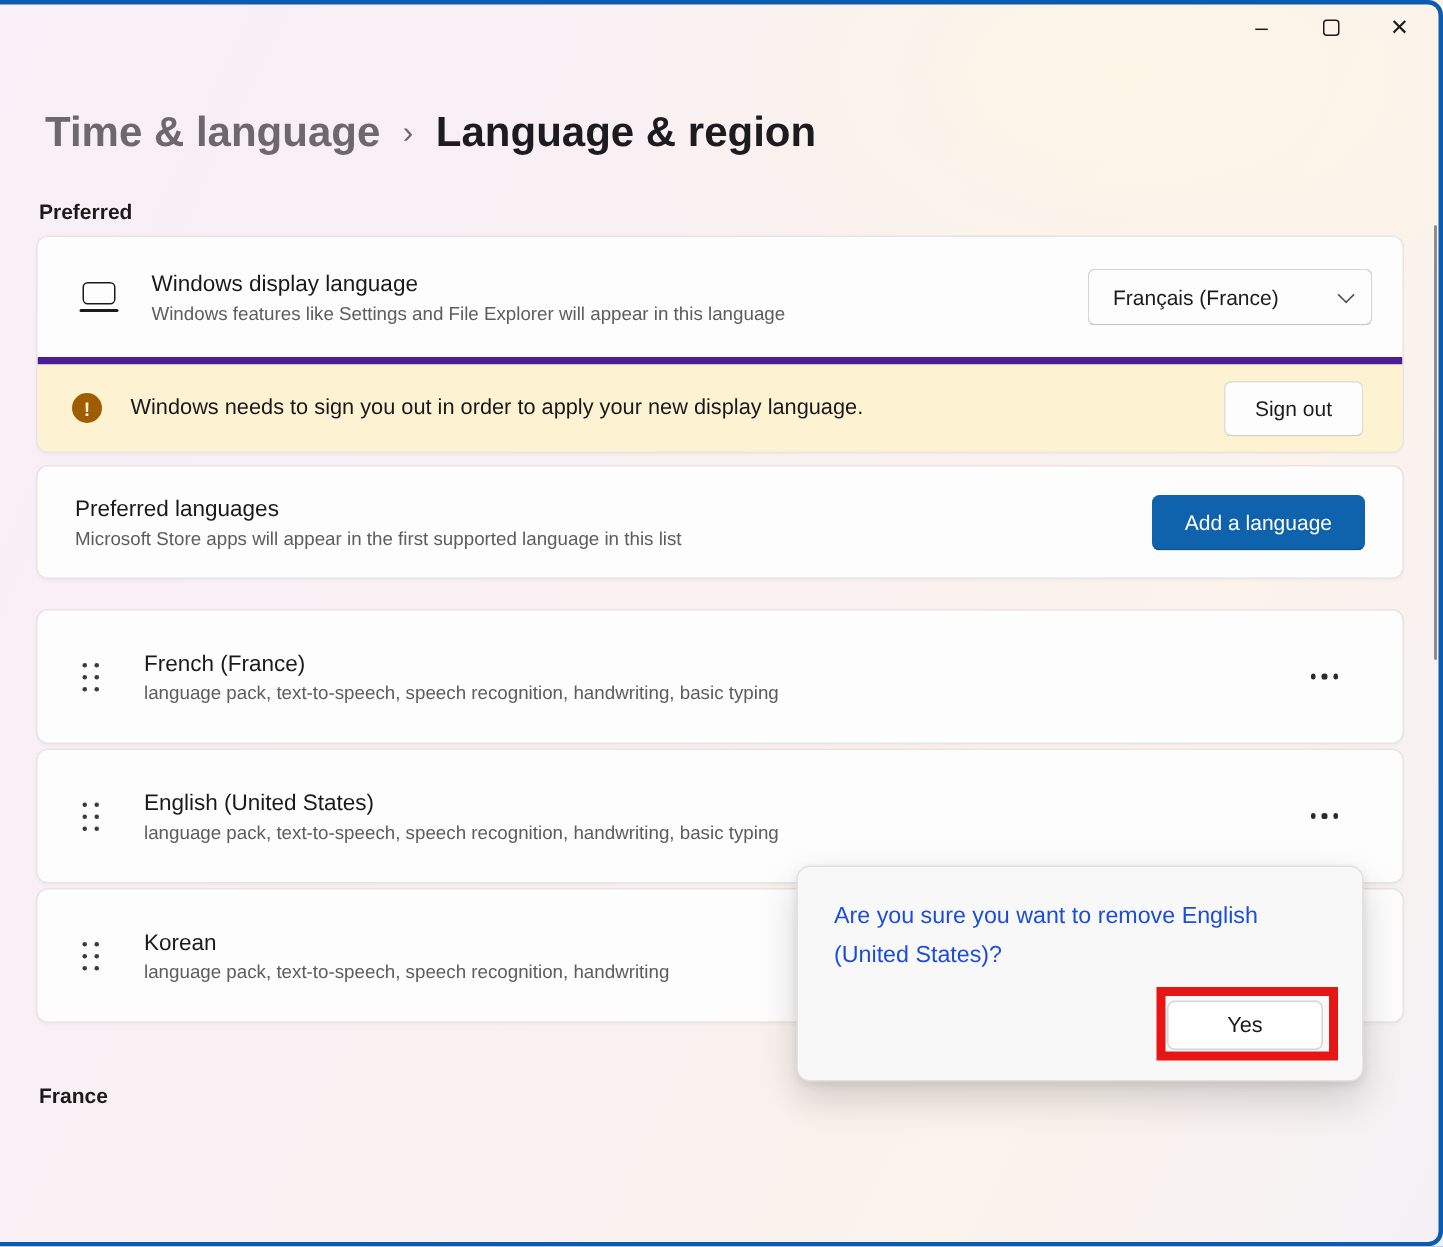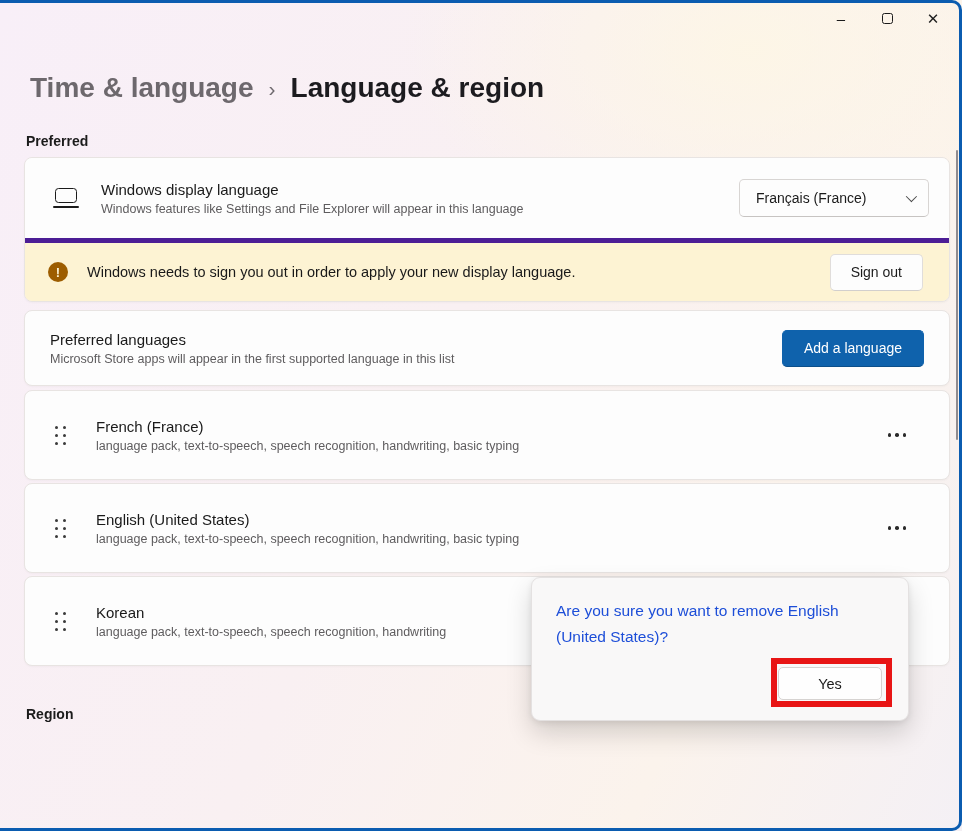--- a/index.html
+++ b/index.html
@@ -22,21 +22,21 @@
   
   .titlebar { height: 42px; display: flex; justify-content: flex-end; align-items: flex-start; padding-right: 6px; }
   .cap-btn {
     width: 46px; height: 36px; border: none; background: transparent; cursor: default;
     display: flex; align-items: center; justify-content: center; font-size: 15px; color: #1b1b1b;
     font-family: "Liberation Sans", sans-serif;
   }
   .cap-btn .glyph { line-height: 1; }
   .max-box { display: inline-block; width: 11px; height: 11px; border: 1.3px solid #1b1b1b; border-radius: 2.5px; }
   
-  .content { padding: 0 12px 0 24px; }
+  .content { padding: 0 26px 0 24px; }
   .breadcrumb { margin: 30px 0 0 6px; font-size: 28px; font-weight: 600; display: flex; align-items: center; }
   .crumb-parent { color: #6d686d; }
   .crumb-sep { color: #6d686d; font-size: 21px; font-weight: 400; margin: 2px 15px 0 15px; }
   .crumb-current { color: #1c1b1f; }
   .section-label { font-size: 14px; font-weight: 700; color: #1b1b1b; margin: 29px 0 8px 2px; }
   .section-label.region { margin-top: 40px; }
   
   .group { border-radius: 8px; overflow: hidden; border: 1px solid #e8e4e2; box-shadow: 0 1px 2px rgba(0,0,0,0.03); }
   .card-row.display-row { background: #fdfdfd; height: 85px; display: flex; align-items: center; padding: 0 20px 0 28px; border-bottom: 5px solid #4c1d95; }
   .laptop-icon { width: 26px; display: inline-flex; flex-direction: column; align-items: center; margin-right: 22px; }
@@ -61,21 +61,21 @@
   .btn {
     font-family: "Liberation Sans", sans-serif; font-size: 14px; color: #1b1b1b;
     background: #fdfdfd; border: 1px solid #e0dddb; border-bottom-color: #d2cfcd;
     border-radius: 5px; padding: 0 20px; height: 37px; cursor: default;
   }
   .card { background: #fdfdfd; border: 1px solid #e8e4e2; border-radius: 8px; box-shadow: 0 1px 2px rgba(0,0,0,0.03); }
   .card.pref { margin-top: 8px; height: 76px; display: flex; align-items: center; padding: 0 25px; }
   .pref-title { font-size: 15px; color: #1a1a1a; }
   .btn.accent { background: var(--accent-blue, #0f62ac); border-color: var(--accent-blue, #0f62ac); border-bottom-color: #0c4f8a; color: #ffffff; padding: 0 21px; }
   .lang-row { height: 90px; display: flex; align-items: center; padding: 0 0 0 30px; margin-top: 3px; }
-  .lang-row.first { margin-top: 4px; justify-content: space-between; }
+  .lang-row.first { margin-top: 20px; justify-content: space-between; }
   .drag { display: grid; grid-template-columns: 3px 3px; gap: 5px 5px; margin-right: 30px; cursor: grab; }
   .drag i { width: 3px; height: 3px; border-radius: 50%; background: #3a3a3a; }
   .more { background: transparent; border: none; display: flex; gap: 4px; align-items: center; padding: 10px; margin-right: 33px; cursor: default; }
   .more i { width: 3.5px; height: 3.5px; border-radius: 50%; background: #2b2b2b; }
   
   .dialog {
     position: absolute; left: 531px; top: 577px; width: 378px; height: 144px; z-index: 20;
     background: #f9f8f8; border: 1px solid #e4e1e1; border-radius: 9px;
     box-shadow: 0 12px 26px rgba(0,0,0,0.16), 0 2px 6px rgba(0,0,0,0.08);
   }
@@ -199,21 +199,21 @@
       <div class="row-sub">language pack, text-to-speech, speech recognition, handwriting</div>
     </div>
     <button class="more">
         <i></i>
         <i></i>
         <i></i>
       </button>
   </div>
 
 
-  <div class="section-label region">Region</div>
+  <div class="section-label region">France</div>
 
 </div>
 
 <div class="dialog">
   <div class="dialog-msg">Are you sure you want to remove English (United States)?</div>
   <button class="btn yes">Yes</button>
   <div class="red-annotation"></div>
 </div>
 
 <div class="scroll-thumb"></div>

